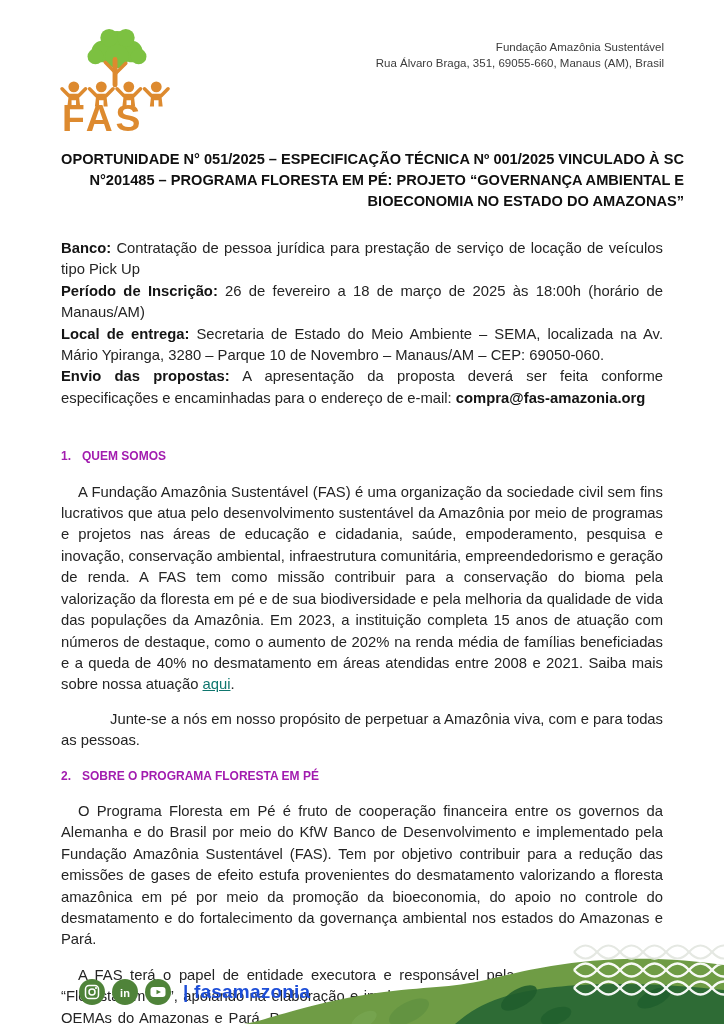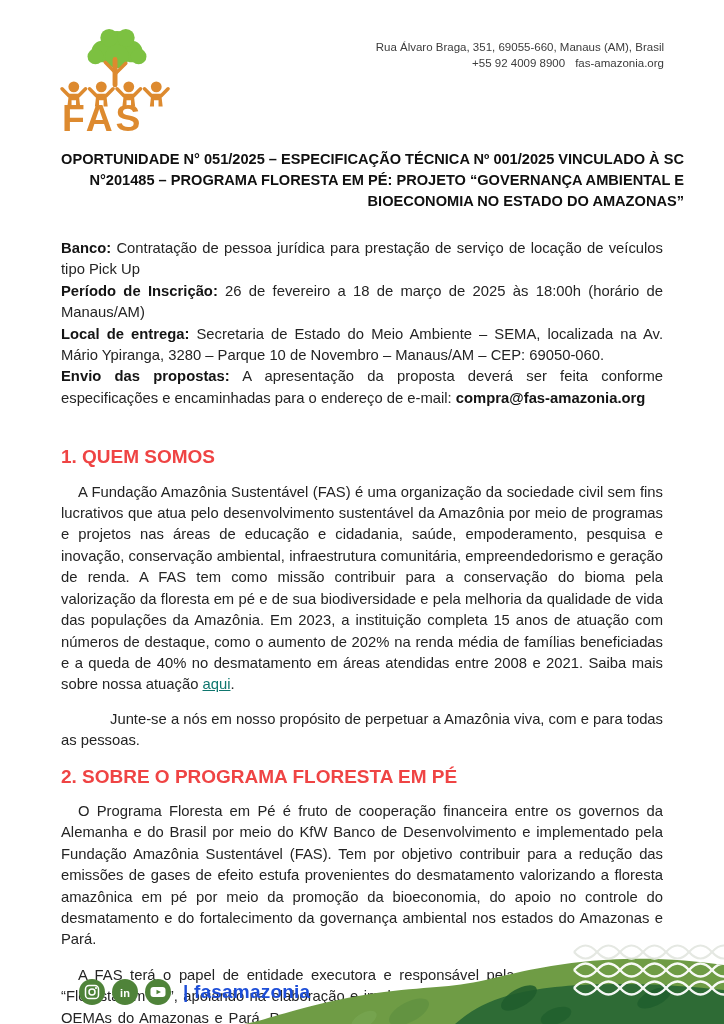--- a/index.html
+++ b/index.html
@@ -18,21 +18,21 @@
   .header-right .phone-site span { margin-left:10px; }
   
   .doc-title { margin-top:15px; padding:0 40px; text-align:right;
                font-weight:700; font-size:14.6px; line-height:21px; color:#101010; }
   
   .content { padding:0 61px; font-size:14.8px; line-height:21.4px;
              text-align:justify; color:#242424; }
   .content p { margin:0; }
   .info { margin-top:26px; }
   .info strong { color:#141414; }
-  h2.sec { margin:0; font-size:19px; font-weight:700; color:#ef4444;
+  h2.sec { margin:0; font-size:12px; font-weight:700; color:#a21caf;
            text-align:left; }
   h2.s1 { margin-top:37px; }
   h2.s2 { margin-top:14px; }
   .h-num { display:inline-block; width:21px; }
   .para { text-indent:17px; margin-top:14px !important; }
   .para2 { text-indent:49px; margin-top:13px !important; }
   a.doclink { color:#0f766e; text-decoration:underline; }
   
   .footer-social { position:absolute; left:79px; bottom:19px; display:flex;
                    align-items:center; gap:7px; z-index:3; }
@@ -85,24 +85,22 @@
         <g transform="translate(100,62)">
           <circle cx="0" cy="0" r="5.5" stroke="none"></circle>
           <path d="M-12,2 L-5,9 M5,9 L12,2" stroke-width="3.6" stroke-linecap="round" fill="none"></path>
           <path d="M-5,7 L5,7 L6.5,20 L2.3,20 L2.3,13.5 L-2.3,13.5 L-2.3,20 L-6.5,20 Z" stroke="none"></path>
         </g>
       </g>
       <text x="4" y="107" font-family="Liberation Sans, sans-serif" font-weight="bold" font-size="38" letter-spacing="3" fill="#dd8a2f">FAS</text>
     </svg>
 
     <div class="header-right">
+      <div>Fundação Amazônia Sustentável</div>
       <div class="it">Rua Álvaro Braga, 351, 69055-660, Manaus (AM), Brasil</div>
-      <div class="it phone-site">
-        <span>+55 92 4009 8900</span><span>fas-amazonia.org</span>
-      </div>
     </div>
   </div>
 
   <div class="doc-title">
     <div>OPORTUNIDADE N° 051/2025 – ESPECIFICAÇÃO TÉCNICA Nº 001/2025 VINCULADO À SC</div>
     <div>N°201485 – PROGRAMA FLORESTA EM PÉ: PROJETO “GOVERNANÇA AMBIENTAL E</div>
     <div>BIOECONOMIA NO ESTADO DO AMAZONAS”</div>
   </div>
 
   <div class="content">

